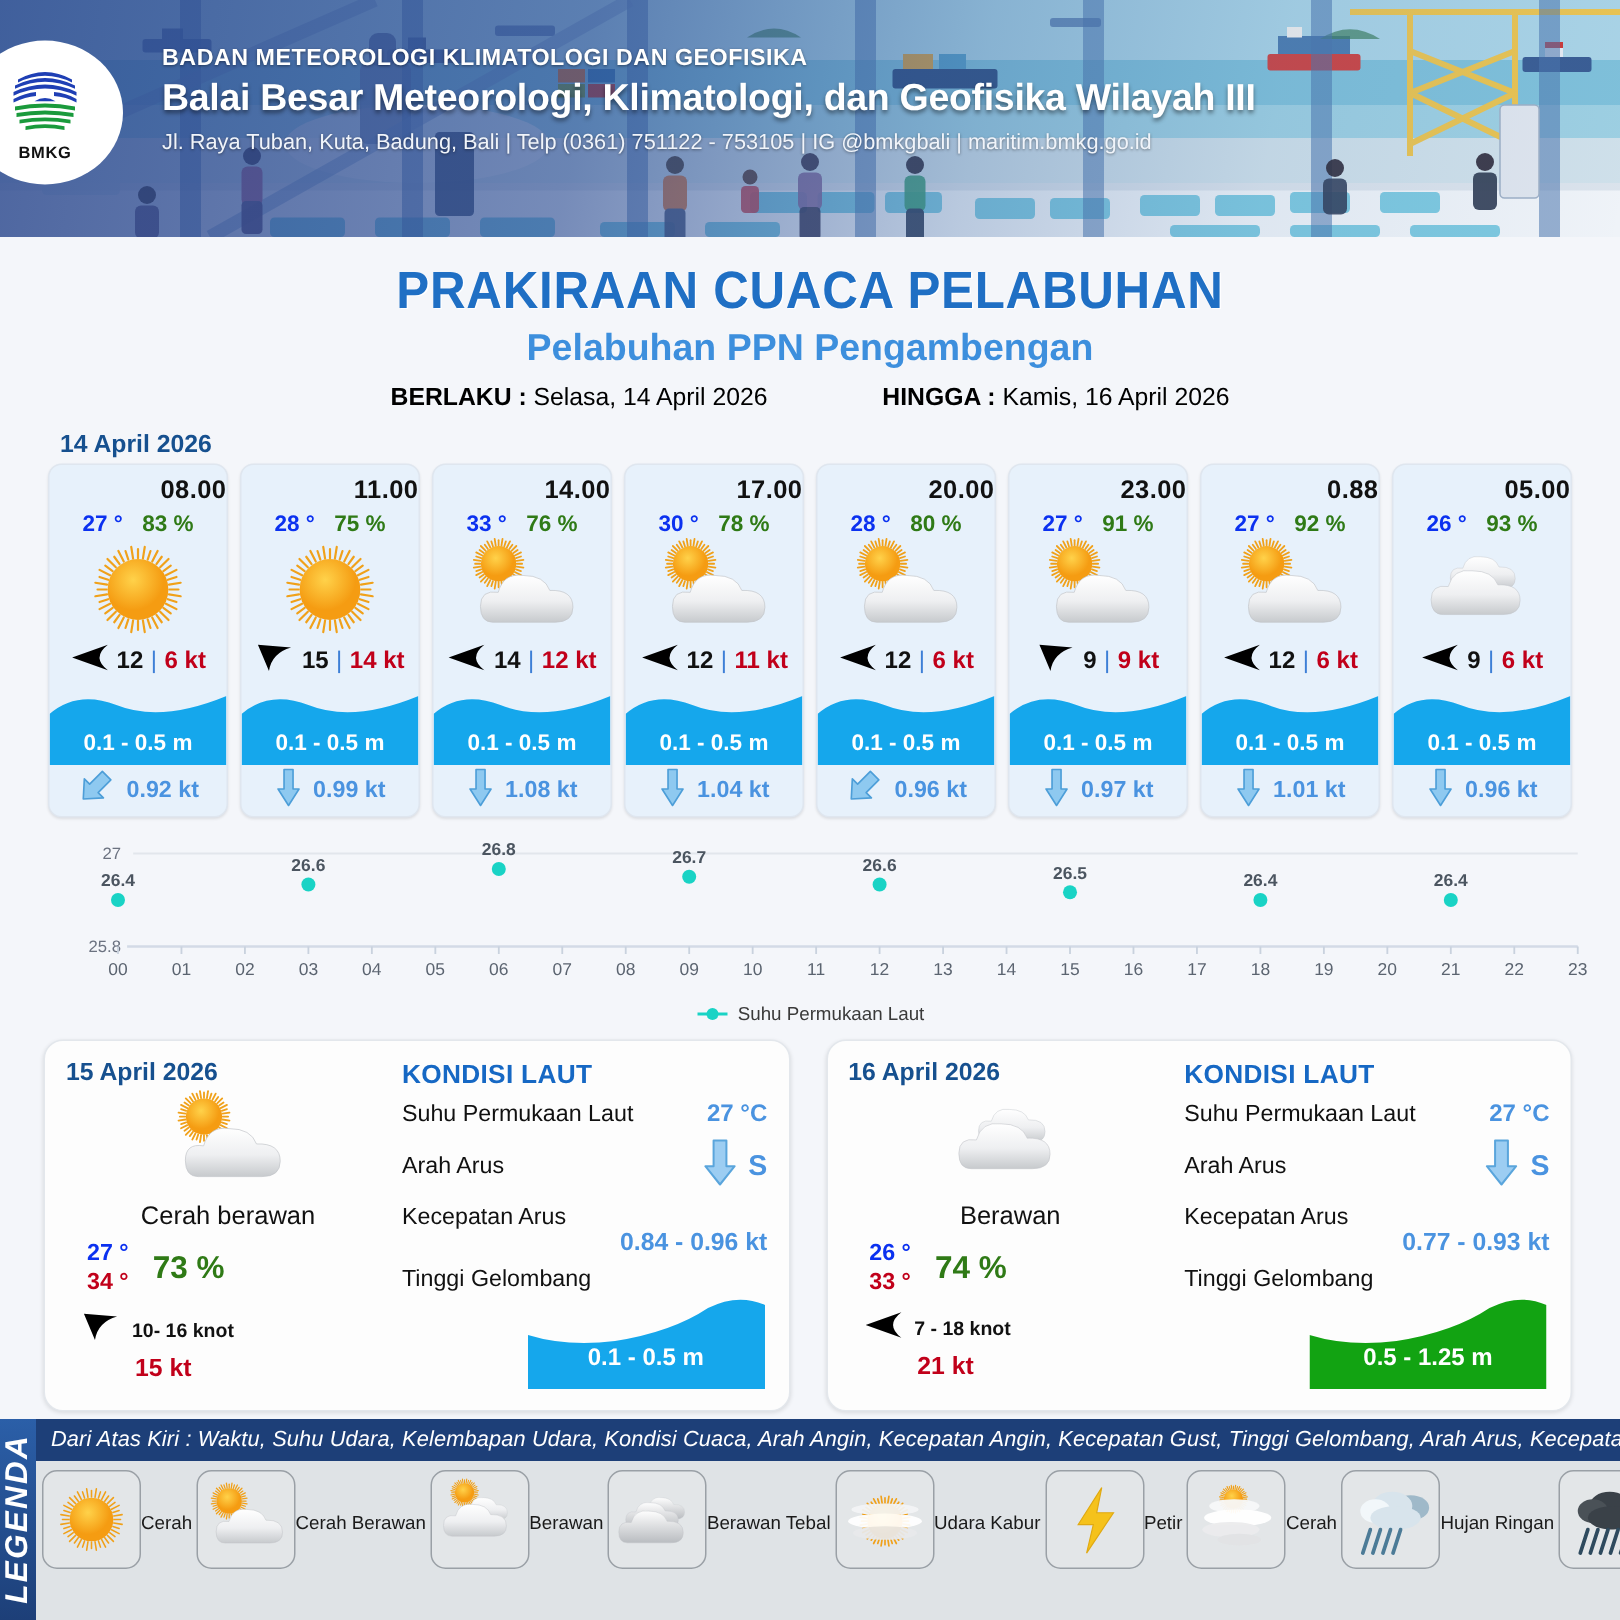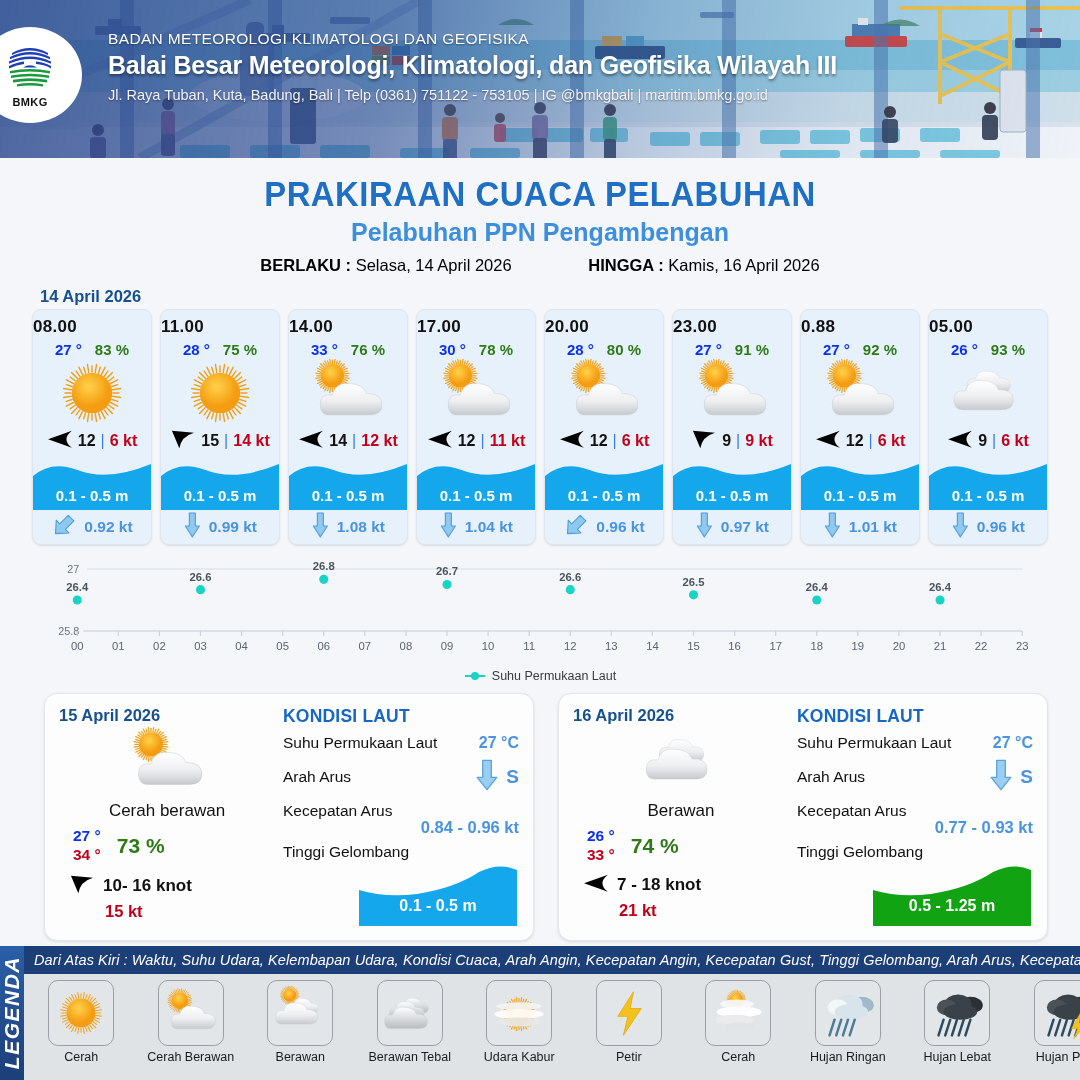--- a/index.html
+++ b/index.html
@@ -22,21 +22,21 @@
   }
   .logo-ellipse {
     position:absolute; left:-22px; top:27px; width:104px; height:96px;
     background:#fff; border-radius:50%; z-index:6;
     display:flex; flex-direction:column; align-items:center; justify-content:center;
   }
   .logo-mark { width:56px; height:52px; position:relative; }
   .logo-txt { font-size:11px; font-weight:bold; color:#111; letter-spacing:.4px; margin-top:1px; }
   .hdr-text { position:absolute; left:108px; top:30px; z-index:7; }
   .hdr-line1 {
-    color:#fff; font-size:15.5px; font-weight:normal; letter-spacing:.35px;
+    color:#fff; font-size:15.5px; font-weight:bold; letter-spacing:.35px;
     text-shadow:0 1px 2px rgba(0,0,0,.45); white-space:nowrap;
   }
   .hdr-line2 {
     color:#fff; font-size:25px; font-weight:bold; letter-spacing:-.2px; margin-top:3px;
     text-shadow:0 2px 3px rgba(0,0,0,.45); white-space:nowrap;
   }
   .hdr-line3 {
     color:#f0f4fa; font-size:14.5px; margin-top:7px; white-space:nowrap;
     text-shadow:0 1px 2px rgba(0,0,0,.45);
   }
@@ -56,21 +56,21 @@
   .date-label {
     margin:12px 0 3px 40px; font-size:16.5px; font-weight:bold; color:#16508f;
   }
 
   
   .cards { display:flex; gap:8px; padding:0 32px; }
   .card {
     width:127px; background:#e7f1fb; border:1px solid #dfe6ef; border-radius:9px;
     overflow:hidden; position:relative; box-shadow:0 1px 2px rgba(0,0,0,.10);
   }
-  .c-time { text-align:left; font-size:17px; font-weight:bold; color:#111; padding-top:7px; letter-spacing:.3px; }
+  .c-time { text-align:right; font-size:17px; font-weight:bold; color:#111; padding-top:7px; letter-spacing:.3px; }
   .c-th { display:flex; justify-content:center; align-items:baseline; gap:13px; margin-top:4px; }
   .c-temp { font-size:15px; font-weight:bold; color:#0b31f0; }
   .c-hum { font-size:15px; font-weight:bold; color:#2f7a16; }
   .c-icon { height:66px; display:flex; align-items:center; justify-content:center; margin-top:2px; }
   .c-wind {
     display:flex; align-items:center; justify-content:center; gap:5px;
     height:30px; font-size:16px; font-weight:bold;
   }
   .c-wind .ws { color:#111; }
   .c-wind .sep { color:#3d7fd6; font-weight:normal; }
@@ -80,46 +80,46 @@
   .c-wave-txt {
     position:absolute; left:0; right:0; bottom:6px; text-align:center;
     font-size:15px; font-weight:bold; color:#fff; z-index:2;
   }
   .c-cur {
     display:flex; align-items:center; justify-content:center; gap:7px;
     height:34px; font-size:15.5px; font-weight:bold; color:#4a93e0;
   }
 
   
-  .chart-box { position:relative; margin:10px 46px 0 30px; height:112px;text-decoration:underline; }
+  .chart-box { position:relative; margin:10px 16px 0 30px; height:112px;text-decoration:underline; }
   .chart-svg { width:100%; height:112px; display:block; }
   .legend-sst {
     text-align:center; font-size:12.5px; color:#3a3a3a; margin-top:2px;
     display:flex; align-items:center; justify-content:center; gap:6px;
   }
   .lg-dot { display:inline-flex; align-items:center; }
 
   
-  .daily { display:flex; gap:24px; padding:10px 32px 0 44px; }
+  .daily { display:flex; gap:24px; padding:10px 32px 0 29px; }
   .dpanel {
     flex:1; background:#fdfdfd; border:1px solid #e3e7ec; border-radius:13px;
     box-shadow:0 1px 3px rgba(0,0,0,.11); padding:12px 14px 10px 14px;
     display:flex; height:248px; position:relative;
   }
   .dp-left { width:216px; position:relative; }
   .dp-date { font-size:16.5px; font-weight:bold; color:#16508f; }
   .dp-ico { height:70px; display:flex; align-items:center; justify-content:center; margin-top:2px; }
   .dp-cond { text-align:center; font-size:17px; color:#111; margin-top:4px; }
   .dp-temps { display:flex; align-items:center; gap:16px; margin-top:6px; padding-left:14px; }
   .dp-tcol { display:flex; flex-direction:column; }
   .dp-tmin { font-size:15.5px; font-weight:bold; color:#0b31f0; }
   .dp-tmax { font-size:15.5px; font-weight:bold; color:#c1001a; margin-top:1px; }
   .dp-hum { font-size:21px; font-weight:bold; color:#2f7a16; }
   .dp-wind { display:flex; align-items:center; gap:8px; margin-top:10px; padding-left:10px; }
-  .dp-wtxt { font-size:17px; font-weight:bold; color:#111; }
+  .dp-wtxt { font-size:13px; font-weight:bold; color:#111; }
   .dp-gust { font-size:16.5px; font-weight:bold; color:#c1001a; margin-top:4px; padding-left:46px; }
 
   .dp-right { flex:1; position:relative; padding-left:8px; }
   .dp-h { font-size:17.5px; font-weight:bold; color:#1668c4; letter-spacing:.2px; }
   .dp-row { display:flex; align-items:center; justify-content:space-between; margin-top:7px; }
   .dp-k { font-size:15.5px; color:#111; }
   .dp-v { font-size:16px; font-weight:bold; color:#4a93e0; }
   .dp-arrowrow { display:flex; align-items:center; gap:8px; }
   .dp-dirl { font-size:19px; font-weight:bold; color:#4a93e0; }
   .dp-speed { text-align:right; font-size:16.5px; font-weight:bold; color:#4a93e0; margin-top:-2px; }
@@ -139,21 +139,21 @@
   .leg-side span {
     writing-mode:vertical-rl; transform:rotate(180deg);
     color:#fff; font-weight:bold; font-style:italic; font-size:21px; letter-spacing:1.5px;
   }
   .leg-main { flex:1; display:flex; flex-direction:column; }
   .leg-strip {
     background:#1d3f78; color:#fff; font-style:italic; font-size:14.5px;
     padding:6px 0 6px 10px; white-space:nowrap; letter-spacing:.1px;
   }
   .leg-items { flex:1; background:#dfe3e6; display:flex; align-items:flex-start; padding:6px 4px 0 4px; gap:3px; }
-  .leg-item { flex:1; display:flex; flex-direction:column; align-items:center; }
+  .leg-item { flex:1; display:flex; flex-direction:row; align-items:center; }
   .leg-sq {
     width:66px; height:66px; background:#e3e6e8; border:1px solid #9aa0a6; border-radius:10px;
     display:flex; align-items:center; justify-content:center;
   }
   .leg-cap { font-size:12.5px; color:#1a1a1a; margin-top:4px; white-space:nowrap; }
 </style>
 </head>
 <body>
 
 <div class="header">

